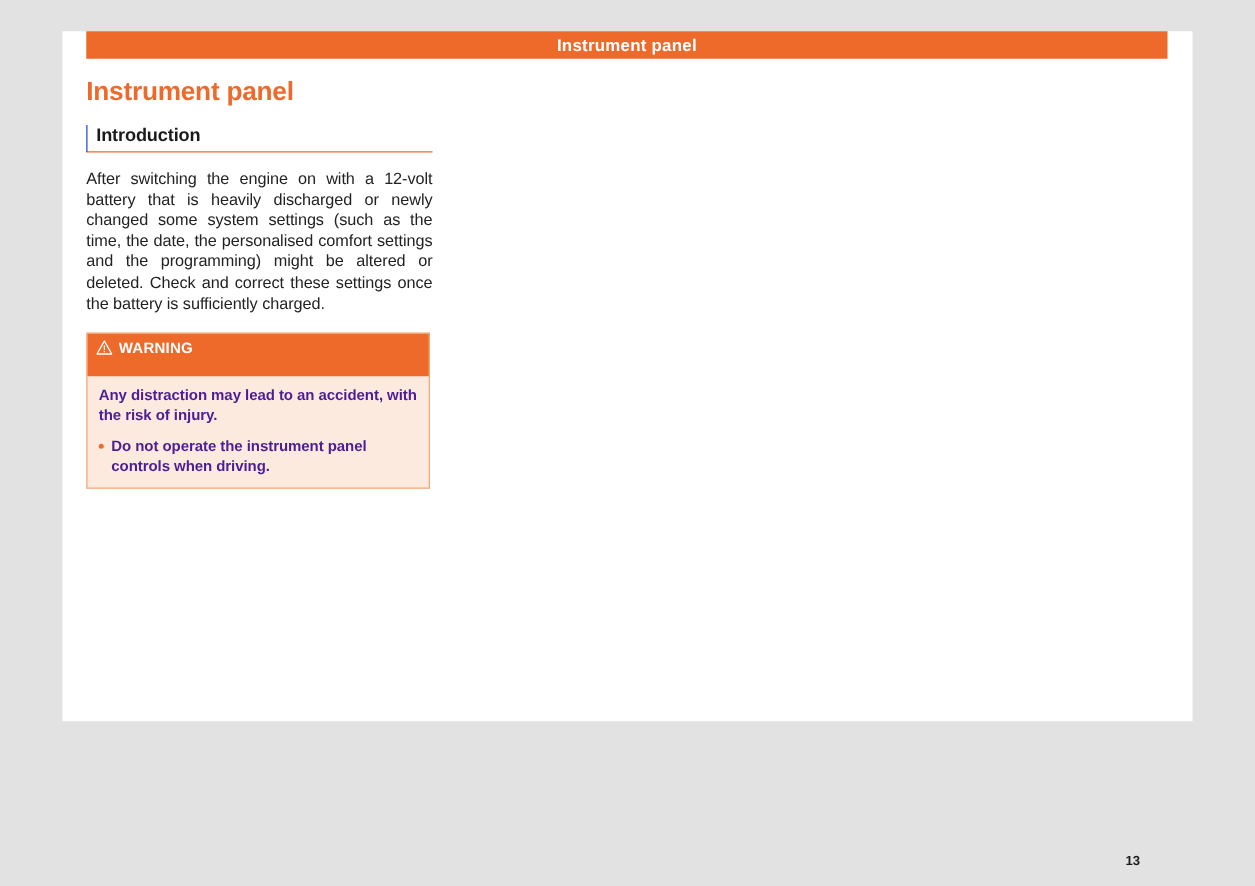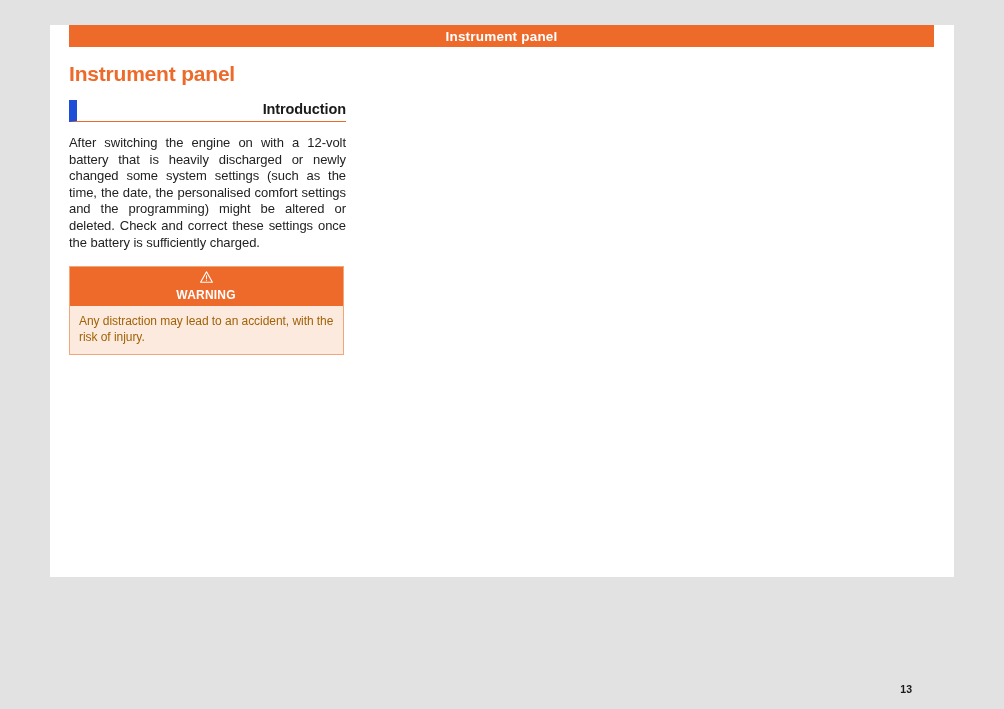--- a/index.html
+++ b/index.html
@@ -47,24 +47,23 @@
   }
   .content-col {
     position: absolute;
     left: 69px;
     top: 100px;
     width: 277px;
   }
   .section-head {
     position: relative;
     border-bottom: 1.5px solid #ed6a2b;
-    border-left: 8px solid #1d4ed8;
+    border-left: 1px solid #1d4ed8;
     padding: 0 0 3px 7px;
     margin-bottom: 13px;
-    text-align: right;
   }
   .section-head span {
     font-size: 14.5px;
     font-weight: bold;
     color: #1a1a1a;
     letter-spacing: -0.1px;
   }
   .body-text {
     font-size: 13px;
     line-height: 16.6px;
@@ -77,42 +76,41 @@
     width: 275px;
     border: 1px solid #f0a878;
     background: #fdeade;
     box-sizing: border-box;
   }
   .warning-head {
     background: #ed6a2b;
     color: #ffffff;
     font-size: 12px;
     font-weight: bold;
-    padding: 4px 8px 4px 7px;
+    padding: 4px 8px 16px 7px;
     display: flex;
     align-items: center;
     gap: 5px;
     letter-spacing: 0.2px;
-    flex-direction: column;
   }
   .warn-tri {
     display: inline-block;
     width: 13px;
     height: 12px;
     position: relative;
   }
   .warning-body {
     padding: 8px 9px 9px 9px;
   }
   .warning-body p {
     margin: 0 0 10px 0;
     font-size: 12px;
     line-height: 15.5px;
-    font-weight: normal;
-    color: #a16207;
+    font-weight: bold;
+    color: #4c1d95;
     letter-spacing: -0.05px;
   }
   .warning-body p:last-child {
     margin-bottom: 0;
   }
   .bullet-item {
     position: relative;
     padding-left: 10px;
   }
   .bullet-item .dot {
@@ -160,16 +158,20 @@
         <svg width="13" height="12" viewBox="0 0 13 12" aria-hidden="true">
           <path d="M6.5 0.8 L12.4 11.2 L0.6 11.2 Z" fill="none" stroke="#ffffff" stroke-width="1.1" stroke-linejoin="round"></path>
           <rect x="6.0" y="4.3" width="1.0" height="3.6" fill="#ffffff"></rect>
           <rect x="6.0" y="8.7" width="1.0" height="1.1" fill="#ffffff"></rect>
         </svg>
       </span>
       <span>WARNING</span>
     </div>
     <div class="warning-body">
       <p>Any distraction may lead to an accident, with the risk of injury.</p>
+      <p class="bullet-item">
+        <span class="dot"></span>
+        <span>Do not operate the instrument panel controls when driving.</span>
+      </p>
     </div>
   </div>
 
 </div>
 
 </body></html>

